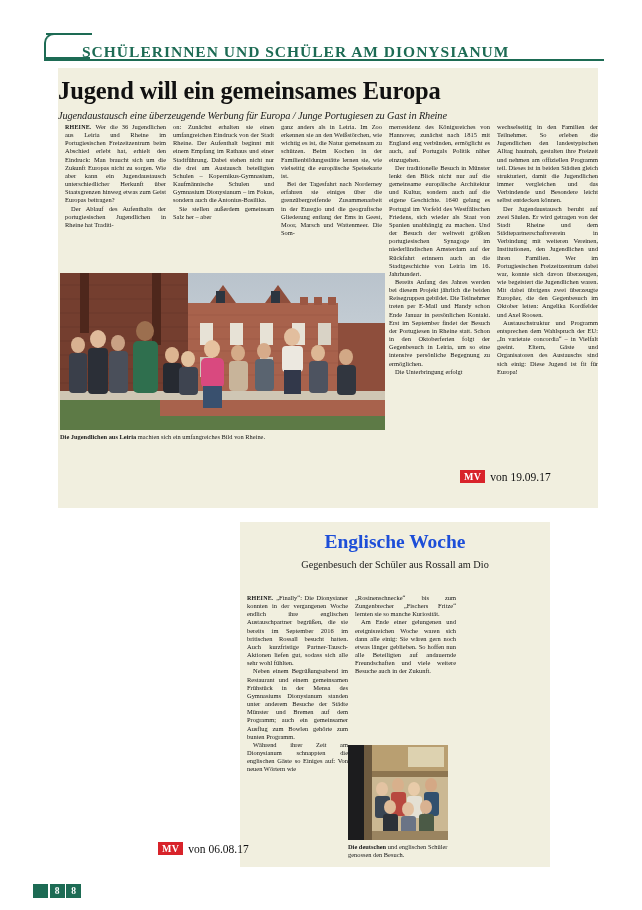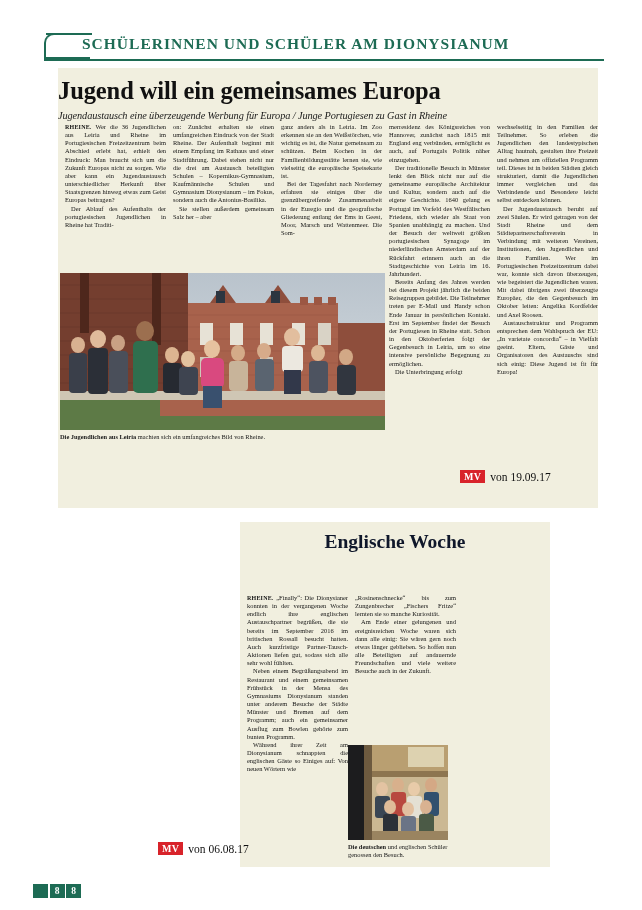--- a/index.html
+++ b/index.html
@@ -15,21 +15,21 @@
   }
   .section-bracket{
     position:absolute;left:0;top:2px;width:46px;height:26px;
     border:2px solid #1d6b54;border-right:none;border-radius:10px 0 0 0;
     box-sizing:border-box;
   }
   .section-bracket:after{
     content:"";position:absolute;left:0;top:-2px;width:46px;height:2px;background:#1d6b54;
   }
   .section-title{
-    position:absolute;left:38px;top:4px;
+    position:absolute;left:38px;top:12px;
     font-family:"Liberation Serif", serif;
     font-weight:bold;font-size:15.5px;letter-spacing:1.0px;
     color:#1d6b54;white-space:nowrap;
   }
   .section-rule{
     position:absolute;left:0px;top:28px;width:560px;height:2px;background:#1d6b54;
   }
 
   
   .article1{
@@ -83,21 +83,21 @@
     font-family:"Liberation Serif", serif;line-height:1;
   }
   .byline-date{font-size:11.5px;color:#111;}
 
   
   .article2{
     position:absolute;left:240px;top:522px;width:310px;height:345px;
     background:#f1efdf;
   }
   .a2-head{
-    text-align:center;font-weight:bold;font-size:19.5px;color:#0f172a;
+    text-align:center;font-weight:bold;font-size:19.5px;color:#1d4ed8;
     padding-top:9px;line-height:22px;
   }
   .a2-sub{
     text-align:center;font-size:10.3px;color:#1a1a1a;
     padding-top:6px;padding-bottom:7px;
   }
   .a2-cols{position:absolute;left:5px;top:72px;width:302px;}
   .col2{
     position:absolute;top:0;width:101px;
     font-size:6.45px;line-height:8.15px;text-align:justify;color:#141414;
@@ -304,20 +304,21 @@
 
 <div class="byline1">
   <span class="mv-logo">MV</span>
   <span class="byline-date">von 19.09.17</span>
 </div>
 
 <div class="article2">
   <div class="a2-head">
     <div>Englische Woche</div>
   </div>
+  <div class="a2-sub">Gegenbesuch der Schüler aus Rossall am Dio</div>
 
   <div class="a2-cols">
     <div class="col2" id="a2c1">
       <p class="first"><span class="lead">RHEINE.</span>
         <span>„Finally“: Die Dionysianer konnten in der vergangenen Woche endlich ihre englischen Austauschpartner begrüßen, die sie bereits im September 2016 im britischen Rossall besucht hatten. Auch kurzfristige Partner-Tausch-Aktionen liefen gut, sodass sich alle sehr wohl fühlten.</span></p>
       <p>Neben einem Begrüßungsabend im Restaurant und einem gemeinsamen Frühstück in der Mensa des Gymnasiums Dionysianum standen unter anderem Besuche der Städte Münster und Bremen auf dem Programm; auch ein gemeinsamer Ausflug zum Bowlen gehörte zum bunten Programm.</p>
       <p>Während ihrer Zeit am Dionysianum schnappten die englischen Gäste so Einiges auf: Von neuen Wörtern wie</p>
     </div>
     <div class="col2" id="a2c2">
       <p class="first">„Rosinenschnecke“ bis zum Zungenbrecher „Fischers Fritze“ lernten sie so manche Kuriosität.</p>

